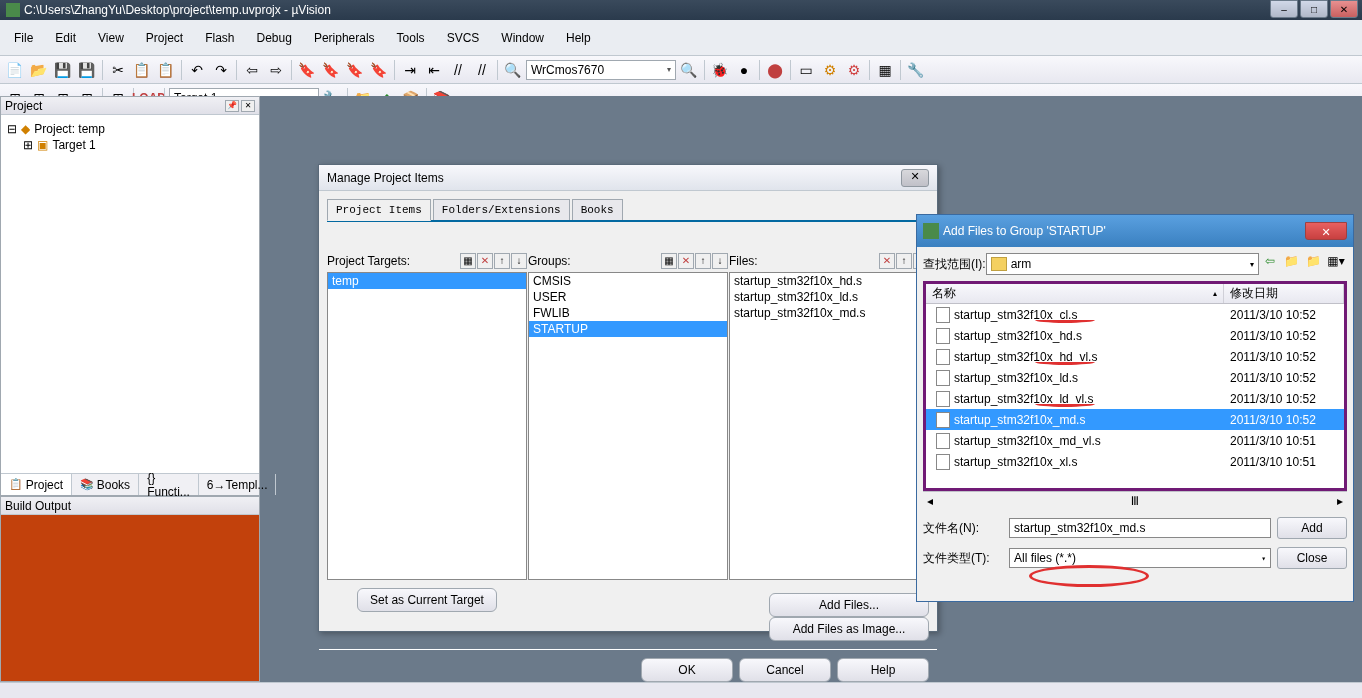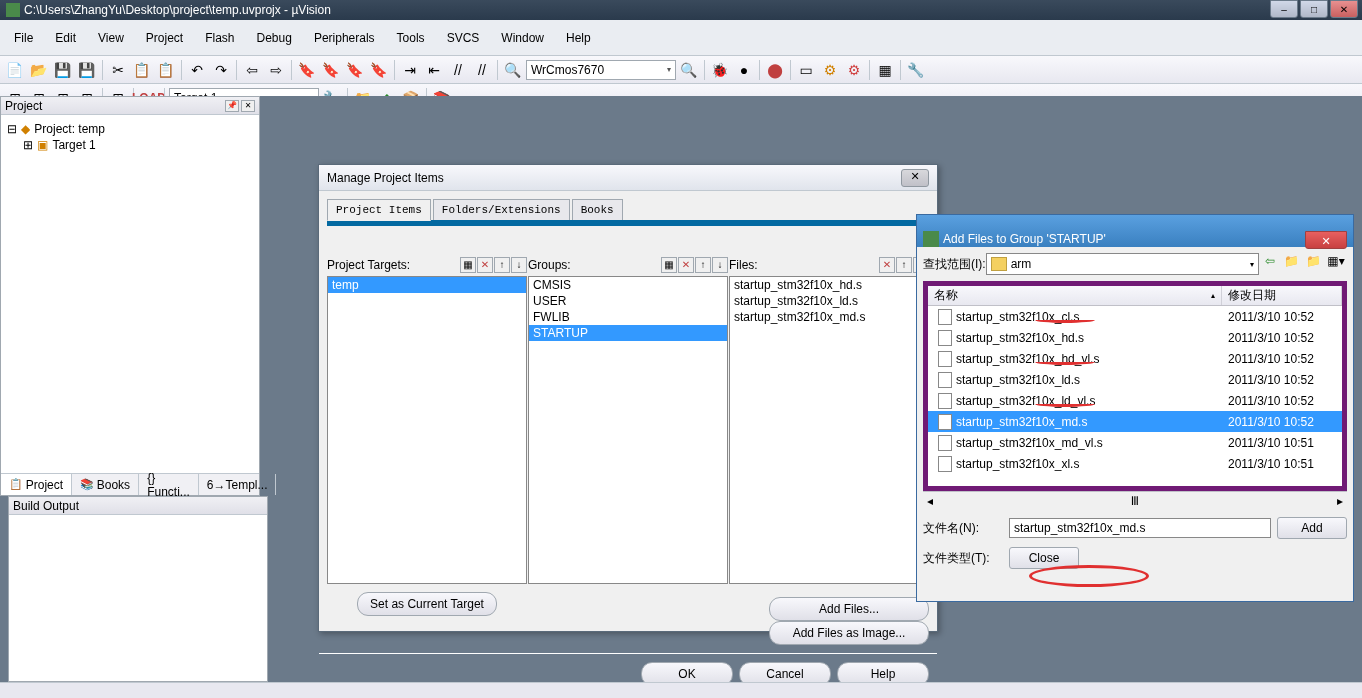--- a/index.html
+++ b/index.html
@@ -20,52 +20,52 @@
 .project-panel{position:absolute;left:0;top:0;width:260px;height:400px;background:#fff;border:1px solid #a0a8b0}
 .panel-title{height:18px;background:linear-gradient(#f0f0f4,#e0e0e8);border-bottom:1px solid #c0c8d0;padding:2px 4px;display:flex;align-items:center;justify-content:space-between}
 .tiny-btns{display:flex;gap:2px}
 .tiny-btn{width:14px;height:12px;border:1px solid #a0a8b0;background:#f0f0f0;font-size:8px;text-align:center;line-height:10px}
 .tree{padding:6px}
 .tree-row{display:flex;align-items:center;gap:4px;padding:1px 0}
 .tree-indent{margin-left:16px}
 .panel-tabs{position:absolute;bottom:0;left:0;right:0;height:22px;background:#f0f0f4;border-top:1px solid #c0c8d0;display:flex}
 .panel-tab{padding:3px 8px;border-right:1px solid #c0c8d0;display:flex;align-items:center;gap:3px;font-size:11px}
 .panel-tab.active{background:#fff}
-.build-output{position:absolute;left:8px;top:400px;width:260px;bottom:0;background:#ffffff;border:1px solid #a0a8b0}
+.build-output{position:absolute;left:0;top:400px;width:260px;bottom:0;background:#c2410c;border:1px solid #a0a8b0}
 
 
 .dialog{position:absolute;background:#f0f0f0;border:1px solid #5a6a7a;box-shadow:2px 2px 6px rgba(0,0,0,.3)}
 .dlg-title{height:26px;background:linear-gradient(#f8f8fc,#e0e4ec);border-bottom:1px solid #c0c8d0;display:flex;align-items:center;padding:0 8px;justify-content:space-between}
 .dlg-close{width:28px;height:18px;background:linear-gradient(#d8d8dc,#c0c0c8);border:1px solid #9098a0;text-align:center;font-size:11px;border-radius:3px}
 .dlg-body{padding:8px}
-.tab-strip{display:flex;border-bottom:6px solid #0369a1;margin-bottom:8px}
+.tab-strip{display:flex;border-bottom:2px solid #0369a1;margin-bottom:8px}
 .tab{padding:4px 8px;border:1px solid #a0a8b0;border-bottom:none;background:#e8e8ec;margin-right:2px;font-family:"Courier New",monospace;font-size:11px}
 .tab.active{background:#f0f0f0;border-bottom:1px solid #f0f0f0;margin-bottom:-1px}
 .three-cols{display:flex;gap:1px;margin-top:30px}
 .col{flex:1;display:flex;flex-direction:column}
 .col-head{display:flex;justify-content:space-between;align-items:center;margin-bottom:2px;height:18px}
 .col-btns{display:flex;gap:1px}
 .col-btn{width:16px;height:16px;border:1px solid #a0a8b0;background:#f0f0f0;font-size:10px;text-align:center;line-height:14px}
 .listbox{border:1px solid #888;background:#fff;height:308px;overflow:auto}
 .list-item{padding:1px 4px}
 .list-item.selected{background:#3399ff;color:#fff}
-.dlg-btn{padding:4px 12px;border:1px solid #a0a8b0;background:linear-gradient(#f8f8fc,#e0e0e8);min-width:92px;text-align:center;border-radius:11px}
+.dlg-btn{padding:4px 12px;border:1px solid #a0a8b0;background:linear-gradient(#f8f8fc,#e0e0e8);min-width:92px;text-align:center;border-radius:6px}
 .dlg-bottom{display:flex;justify-content:flex-end;gap:6px;padding:8px;border-top:1px solid #fff}
 
 
 .file-dlg{position:absolute;background:#f0f0f0;border:1px solid #3a6aa0}
-.file-dlg-title{height:26px;background:linear-gradient(#5aa0e0,#3a80c0);color:#fff;display:flex;align-items:flex-start;padding:16px 6px;justify-content:space-between}
+.file-dlg-title{height:26px;background:linear-gradient(#5aa0e0,#3a80c0);color:#fff;display:flex;align-items:center;padding:16px 6px;justify-content:space-between}
 .file-dlg-title .icon{width:16px;height:16px;background:#4a8a4a;margin-right:4px}
 .file-close{width:42px;height:18px;background:linear-gradient(#e86060,#c84040);color:#fff;text-align:center;border-radius:0 0 3px 3px;font-size:11px;line-height:18px;border:1px solid #a04040}
 .file-body{padding:6px}
 .lookup-row{display:flex;align-items:center;margin-bottom:6px}
 .lookup-combo{flex:1;height:22px;border:1px solid #888;background:#fff;display:flex;align-items:center;padding:0 4px;gap:4px}
 .folder-icon{width:16px;height:14px;background:#f4d060;border:1px solid #c0a040}
 .nav-btn{width:22px;height:22px;border:1px solid transparent;font-size:12px;text-align:center}
-.file-list{border:5px solid #701a75;background:#fff;height:210px;overflow:auto}
+.file-list{border:3px solid #701a75;background:#fff;height:210px;overflow:auto}
 .file-header{display:flex;background:linear-gradient(#f8f8fc,#e8e8f0);border-bottom:1px solid #c0c0c8;height:20px}
 .fh-col{padding:3px 6px;border-right:1px solid #d0d0d8;display:flex;align-items:center}
 .file-row{display:flex;height:21px;align-items:center}
 .file-row.selected{background:#3399ff;color:#fff}
 .doc-icon{width:14px;height:16px;background:#fff;border:1px solid #888;margin:0 4px 0 10px}
 .fr-name{flex:1;display:flex;align-items:center}
 .fr-date{width:120px;padding-left:6px}
 .red-mark{position:absolute;height:6px;border-bottom:3px solid #e03030;border-radius:50%}
 .file-scroll{height:18px;border-top:1px solid #c0c0c8;display:flex;align-items:center;padding:0 4px;justify-content:space-between;font-size:10px}
 .input-row{display:flex;align-items:center;gap:6px;margin-top:8px}
@@ -383,20 +383,23 @@
     </div>
     <div class="input-row">
       <span class="input-label">文件名(N):</span>
       <div class="text-input">
           <span>startup_stm32f10x_md.s</span>
         </div>
       <div class="file-btn">Add</div>
     </div>
     <div class="input-row">
       <span class="input-label">文件类型(T):</span>
+      <div class="combo-input">
+          <span>All files (*.*)</span>
+        </div>
       <div class="file-btn">Close</div>
     </div>
   </div>
 
   <div class="red-oval" style="left:112px;top:350px;width:120px;height:22px"></div>
 <div class="red-mark" style="left: 118px; width: 60px; top: 102px;"></div>
     <div class="red-mark" style="left: 118px; width: 60px; top: 144px;"></div>
     <div class="red-mark" style="left: 118px; width: 60px; top: 186px;"></div>
   </div>
 

